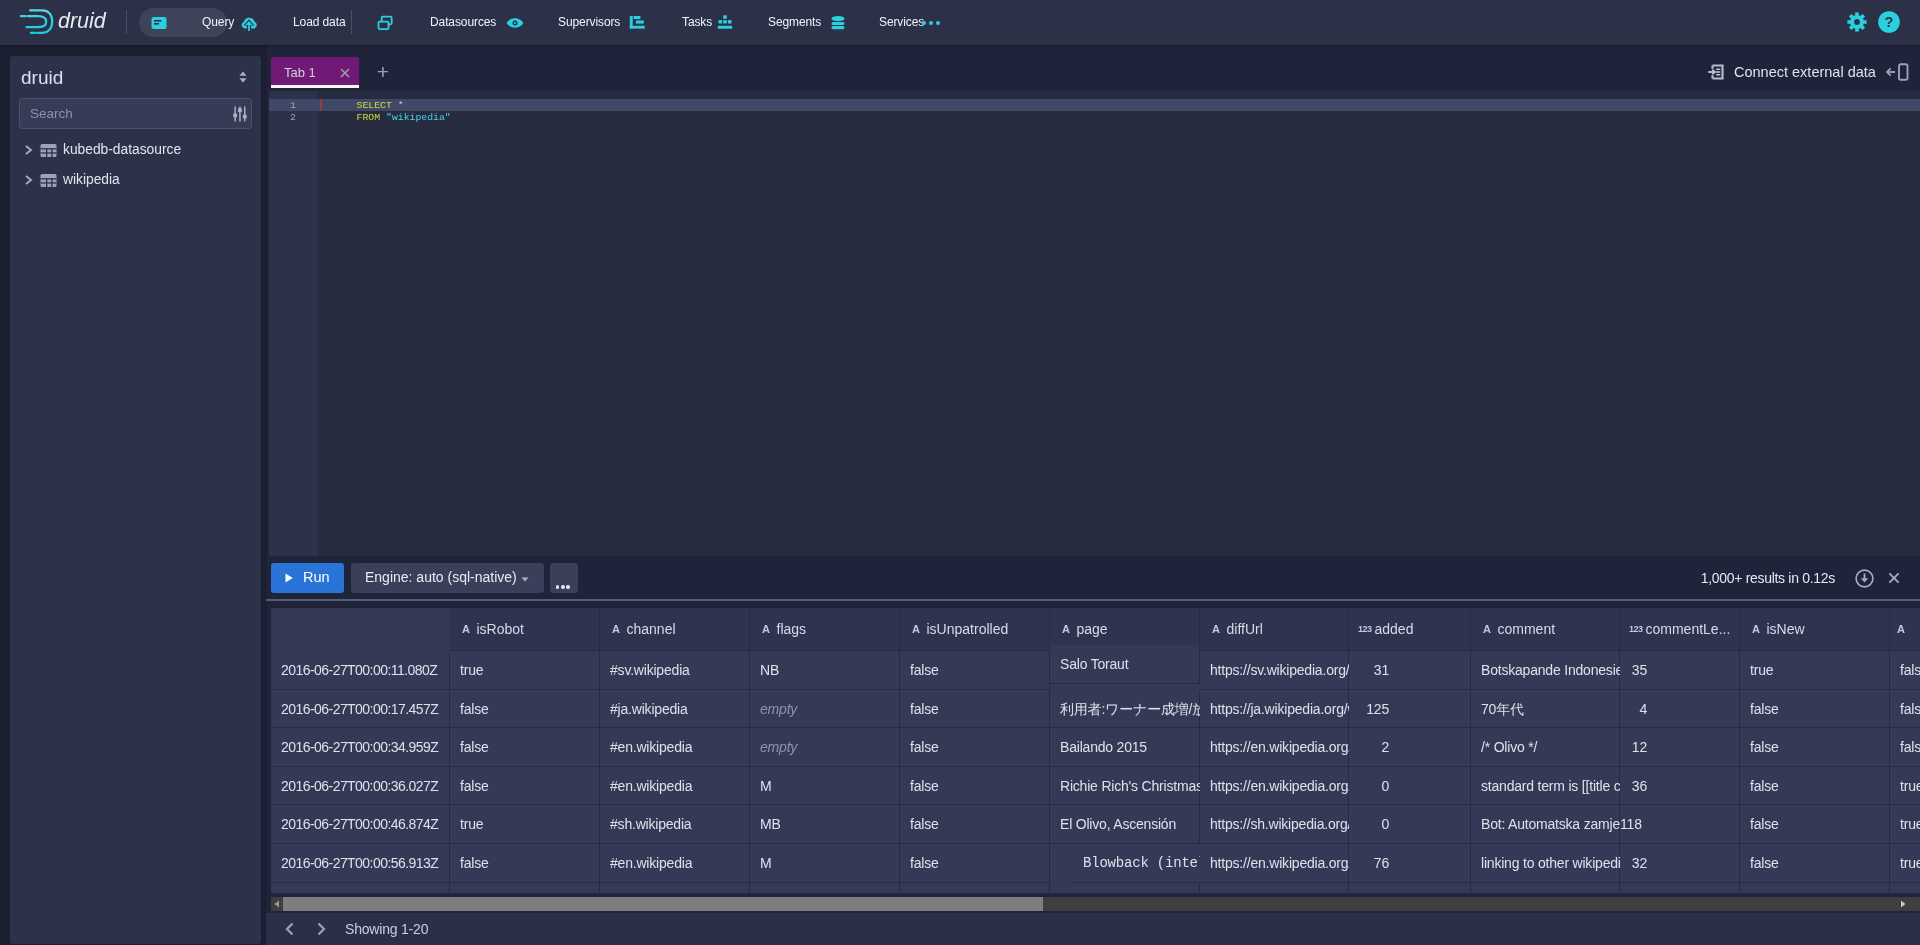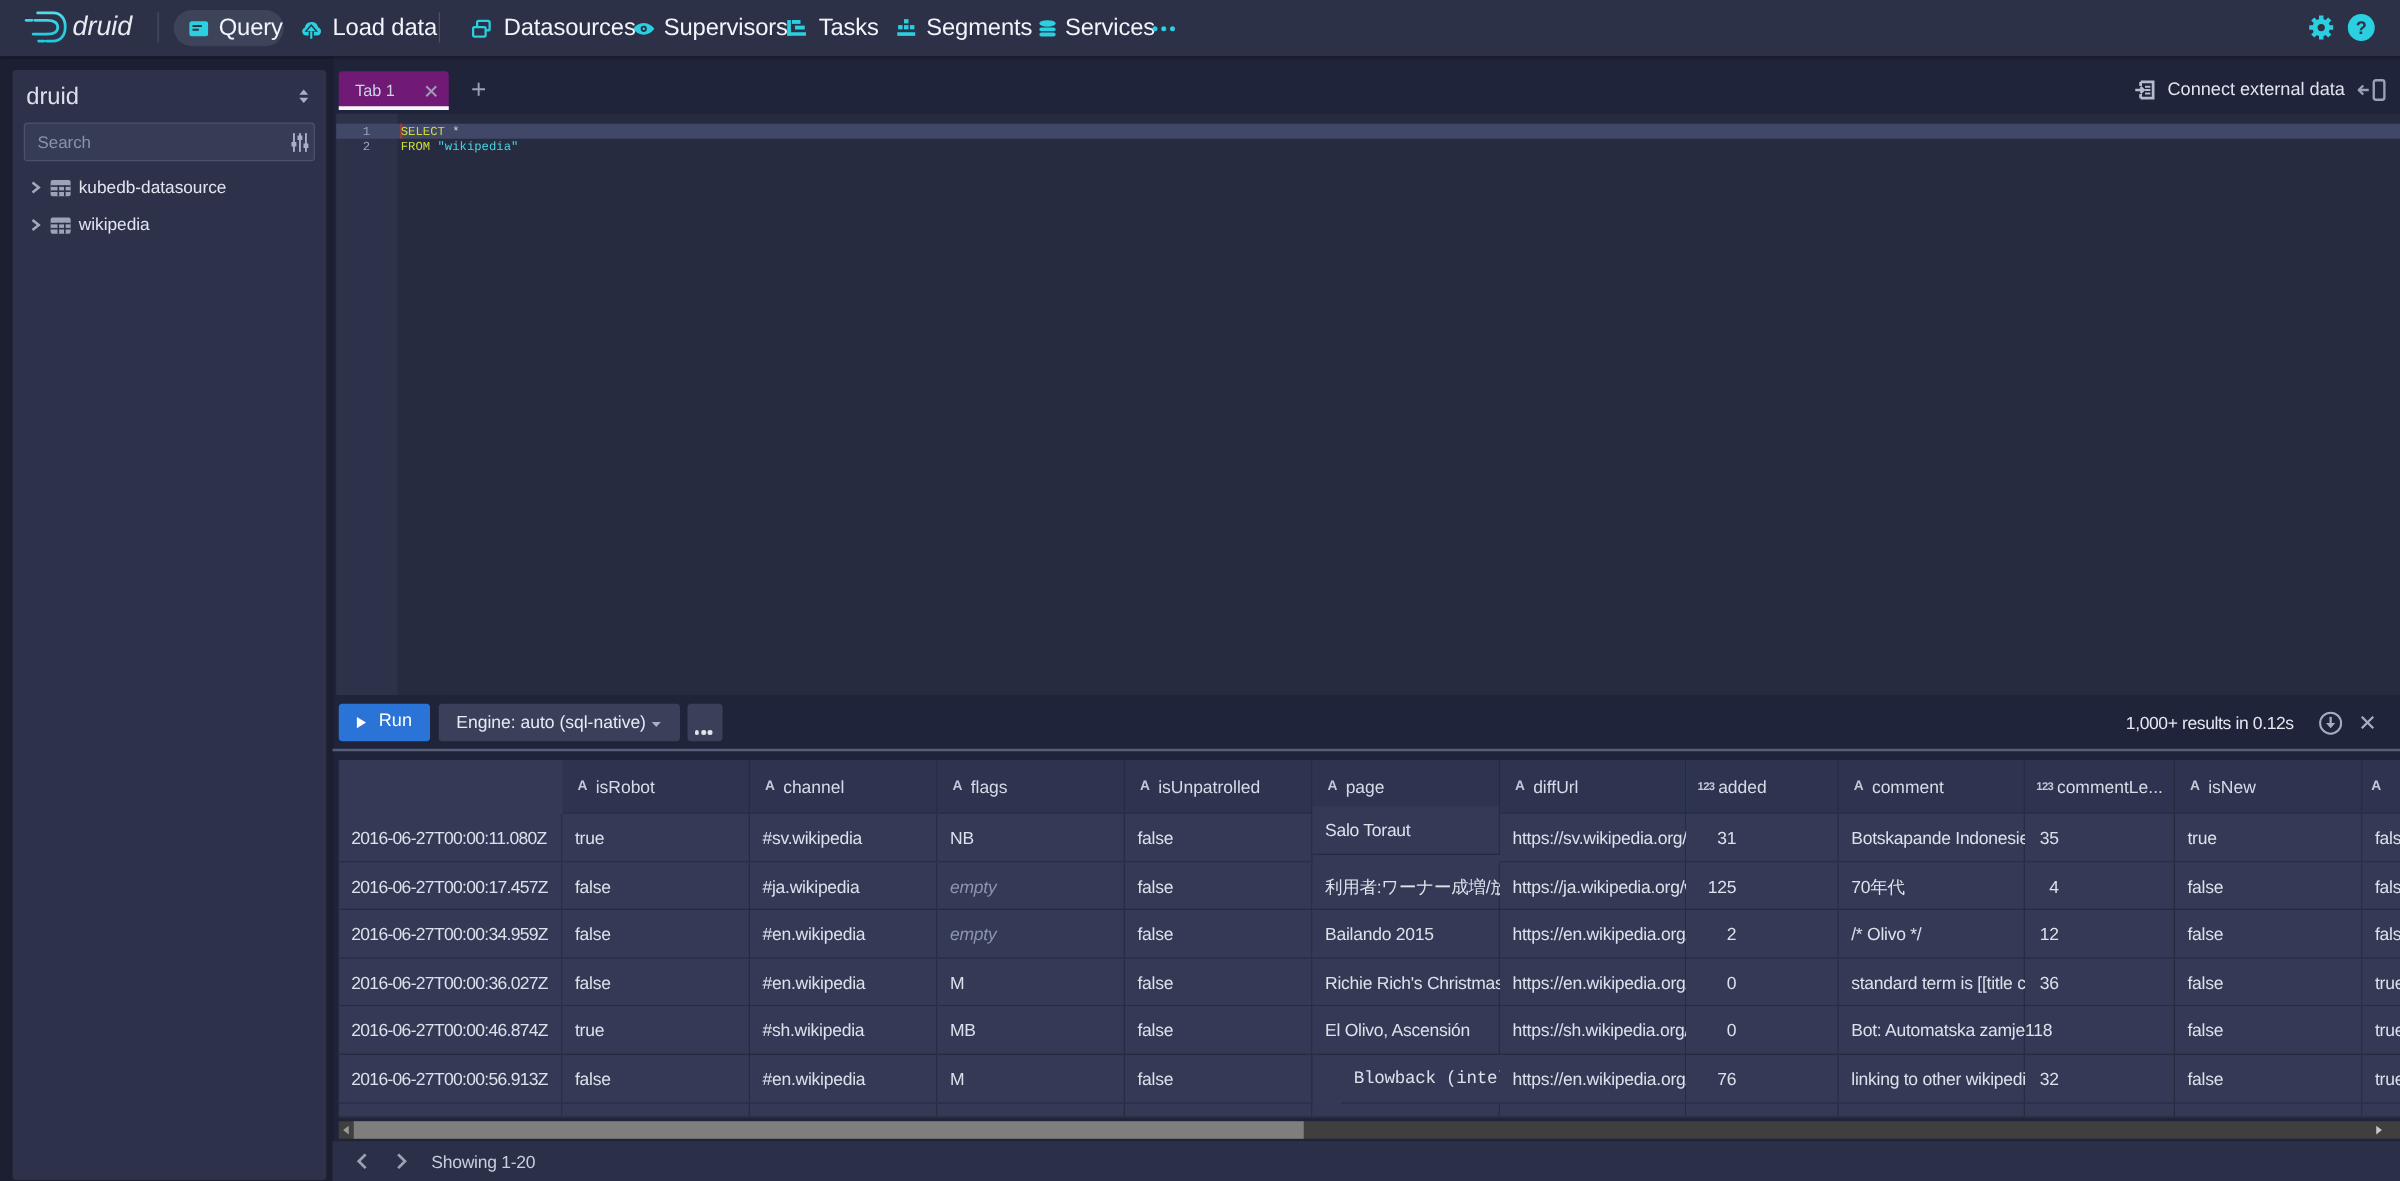--- a/index.html
+++ b/index.html
@@ -8,21 +8,21 @@
 #mainbg { position:absolute; left:267px; top:45px; width:1653px; height:900px; background:#20243a; }
 
 
 #nav { position:absolute; left:0; top:0; width:1920px; height:45px; background:#2c3147;
   box-shadow:0 1px 2px rgba(0,0,0,.35); }
 #logo { position:absolute; left:18px; top:4px; }
 #brand { position:absolute; left:58px; top:9px; font-size:21.5px; font-style:italic; color:#e8ebf2; }
 .vsep { position:absolute; top:10px; width:1px; height:24px; background:#4a5068; }
 #qpill { position:absolute; left:139px; top:8px; width:88px; height:29px; border-radius:15px; background:#3d4359; }
 .nico { position:absolute; top:14.5px; }
-.nlab { position:absolute; top:0; height:45px; line-height:45px; font-size:19px; letter-spacing:-0.1px; color:#f1f4fa; }
+.nlab { position:absolute; top:0; height:45px; line-height:45px; font-size:12px; letter-spacing:-0.1px; color:#f1f4fa;margin-left:27px; }
 #gear { position:absolute; left:1847px; top:12px; }
 #help { position:absolute; left:1878px; top:11px; }
 
 
 #side { position:absolute; left:10px; top:56px; width:251px; height:888px; background:#2d324a; border-radius:3px; }
 #sbtitle { position:absolute; left:11px; top:11px; font-size:19px; color:#dde0ec; }
 #sbsort { position:absolute; left:225px; top:13px; }
 #search { position:absolute; left:9px; top:42px; width:233px; height:31px; background:#363c55; border:1px solid #4a516d; border-radius:3px; }
 #search span { position:absolute; left:10px; top:7px; font-size:13.5px; color:#8b93ab; }
 #search .sic { position:absolute; right:2px; top:6px; }
@@ -40,21 +40,21 @@
 #connect { position:absolute; left:1708px; top:63px; }
 #connlab { position:absolute; left:1734px; top:57px; height:31px; line-height:31px; font-size:14.5px; color:#dfe3ee; }
 #panelbtn { position:absolute; left:1886px; top:63px; }
 
 
 #editor { position:absolute; left:269px; top:91px; width:1651px; height:465px; background:#262b3f; }
 #gutter { position:absolute; left:0; top:0; width:49px; height:465px; background:#2d324a; }
 #stripe { position:absolute; left:0; top:8px; width:1651px; height:12.4px; background:#414766; }
 #cursor { position:absolute; left:50.5px; top:8px; width:2px; height:12.4px; background:#8f3f3f; }
 .lnum { position:absolute; width:28px; text-align:right; font-family:"Liberation Mono", monospace; font-size:9.8px; color:#9da4ba; }
-.code { position:absolute; left:51.6px; font-family:"Liberation Mono", monospace; font-size:9.8px; white-space:pre; }
+.code { position:absolute; left:51.6px; font-family:"Liberation Mono", monospace; font-size:9.8px; white-space:pre;padding-left:36px; }
 .kw { color:#cfdd3a; } .op { color:#c9d4dd; } .str { color:#45d6e6; }
 
 
 #runbtn { position:absolute; left:271px; top:563px; width:73px; height:30px; background:#2a74d8; border-radius:3px; color:#fff; font-size:14.5px; }
 #runbtn svg { position:absolute; left:13px; top:9px; }
 #runbtn span { position:absolute; left:32px; top:6px; }
 #engine { position:absolute; left:351px; top:563px; width:193px; height:30px; background:#3a4059; border-radius:3px; color:#e8ebf5; font-size:14px; }
 #engine span { position:absolute; left:14px; top:6px; }
 #engine svg { position:absolute; right:13px; top:10px; }
 #morebtn { position:absolute; left:550px; top:563px; width:28px; height:30px; background:#3a4059; border-radius:3px; }

